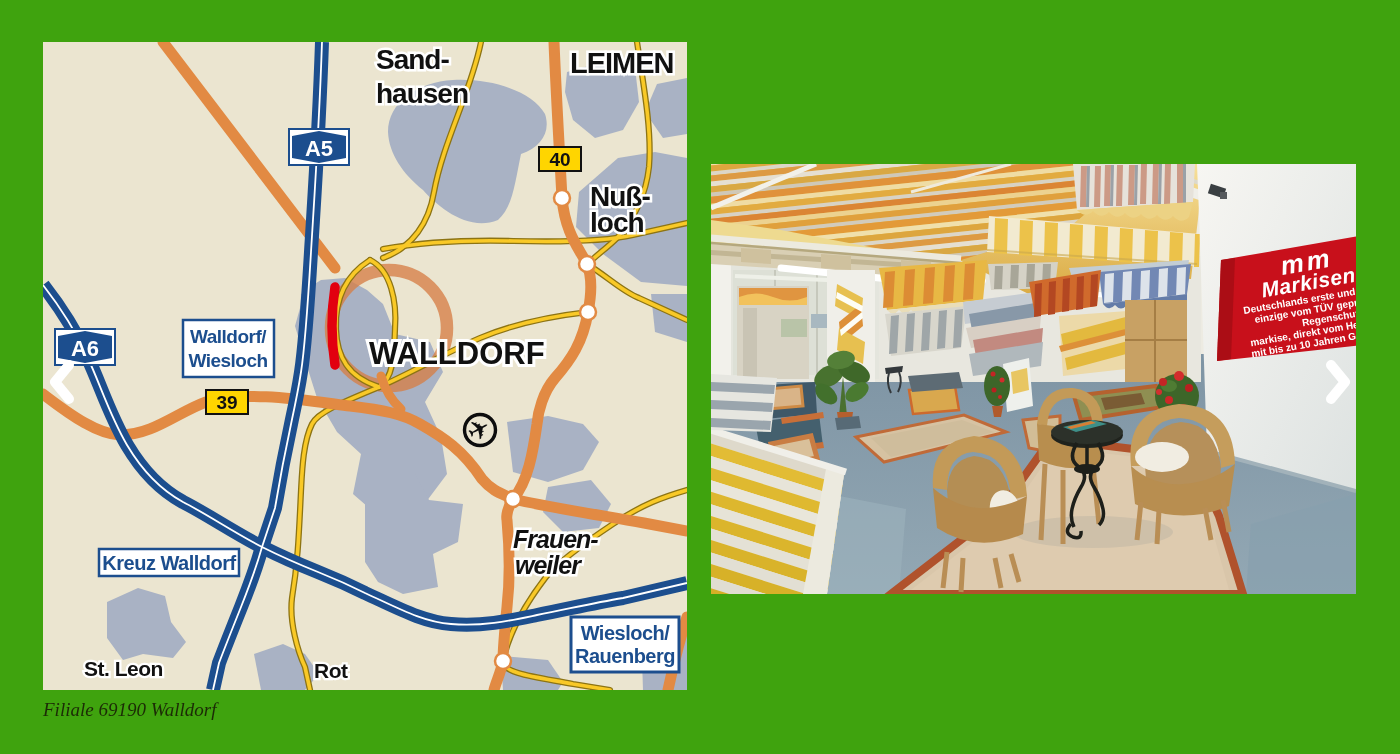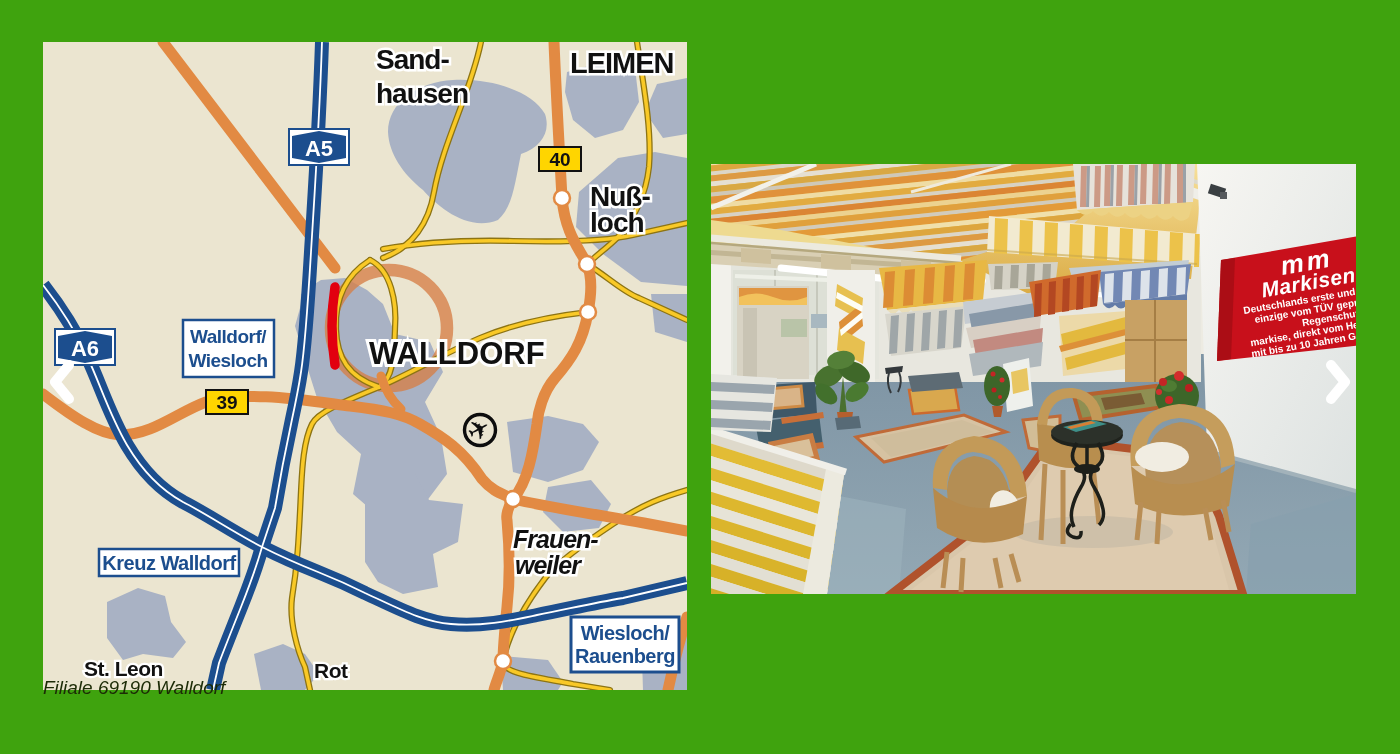--- a/index.html
+++ b/index.html
@@ -507,21 +507,21 @@
   </g>
 
   <path d="M0,266 L135,308" stroke="#f0efe9" stroke-width="7"></path>
 
   <g>
     <path d="M0,210 L66,214 L60,268 L0,266 Z" fill="#e6e6e0"></path>
     <path d="M0,218 L64,221 L63,230 L0,227 Z M0,236 L62,239 L61,248 L0,245 Z M0,254 L60,257 L59,266 L0,263 Z" fill="#9aa5ad"></path>
   </g>
 </svg>
 
-<div class="abs" style="left:43px;top:677px;font-size:19px;font-style:italic;color:#1c2b06;">Filiale 69190 Walldorf</div>
+<div class="abs" style="left:43px;top:699px;font-size:19px;font-style:italic;color:#1c2b06;font-family:Liberation Serif, serif;">Filiale 69190 Walldorf</div>
 
 <svg class="abs" style="left:44px;top:358px;" width="36" height="48" viewBox="0 0 36 48">
   <path d="M25,7 L11,24 L25,41" fill="none" stroke="#ffffff" stroke-width="10" stroke-linecap="round" stroke-linejoin="round"></path>
 </svg>
 
 <svg class="abs" style="left:1320px;top:358px;" width="36" height="48" viewBox="0 0 36 48">
   <path d="M11,7 L25,24 L11,41" fill="none" stroke="#ffffff" stroke-width="10" stroke-linecap="round" stroke-linejoin="round"></path>
 </svg>
 </div>
 

